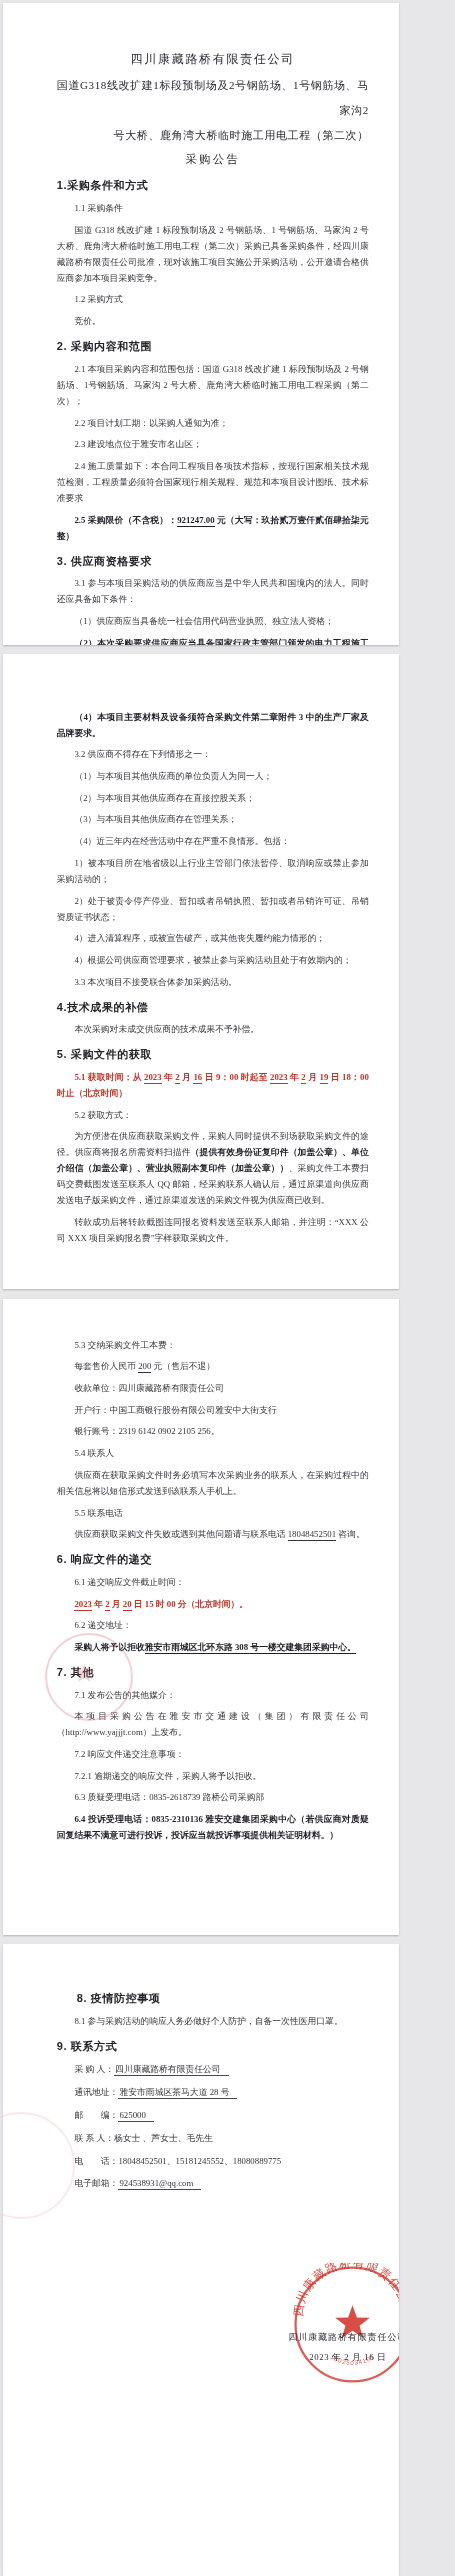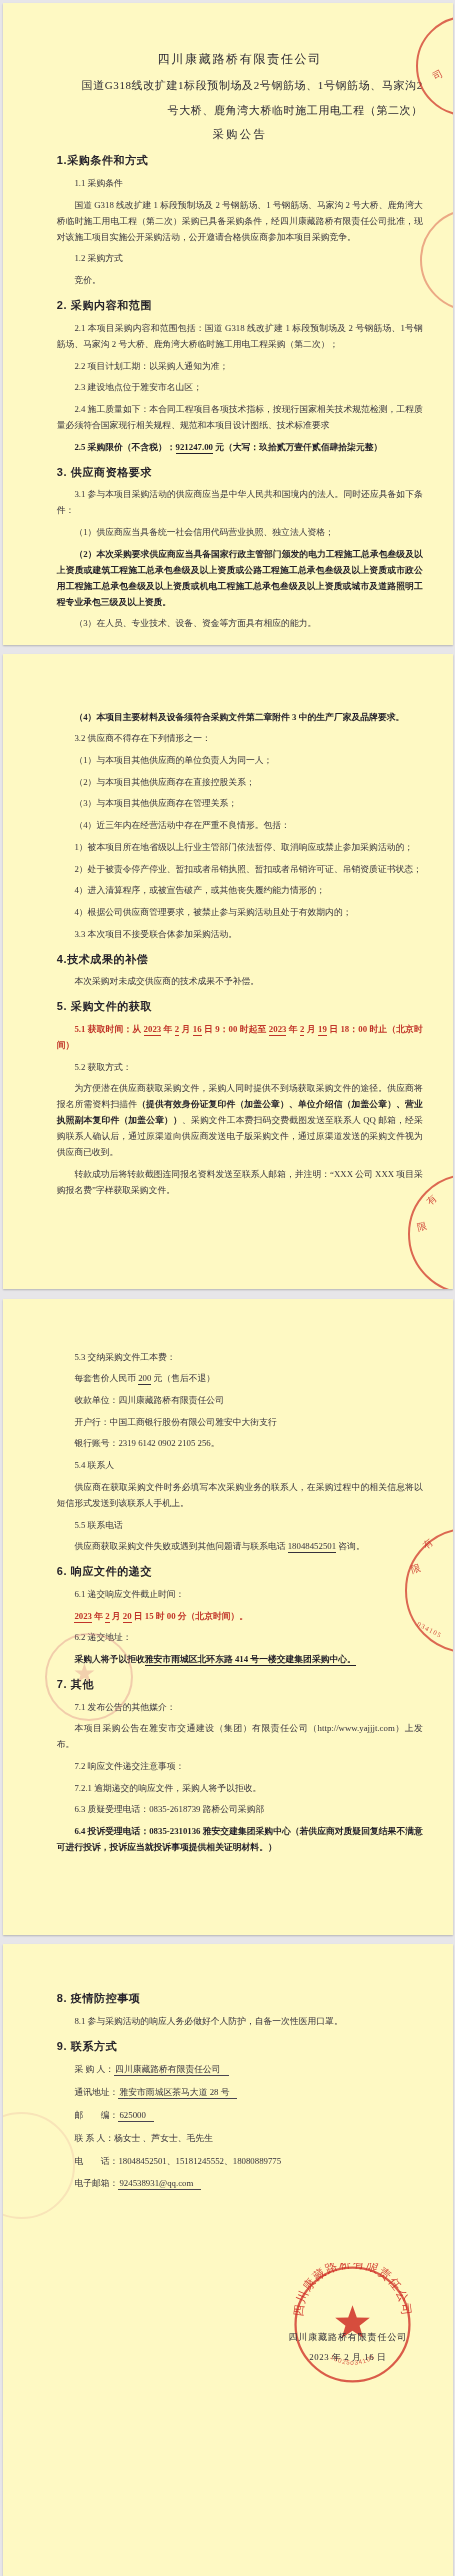--- a/index.html
+++ b/index.html
@@ -3,33 +3,33 @@
 <meta charset="utf-8">
 <style>
   html,body{margin:0;padding:0;}
   body{
     width:456px;height:2576px;position:relative;
     background:#e7e6e9;
     font-family:"Liberation Serif","DejaVu Serif",serif;
     color:#36323c;
   }
   .page{
-    position:absolute;left:2.8px;width:450px;
-    background:#fef9c3;overflow:hidden;
+    position:absolute;left:2.8px;width:396px;
+    background:#ffffff;overflow:hidden;
     box-shadow:0 0.6px 1.7px rgba(0,0,0,.22);
   }
   #p1{top:3.4px;height:642px}
   #p2{top:654px;height:635px}
   #p3{top:1299px;height:636px}
   #p4{top:1944px;height:632px}
 
   .body{position:absolute;left:54px;right:30px;}
   #p1 .body{top:48px}
   #p2 .body{top:49px}
-  #p3 .body{top:44px}
+  #p3 .body{top:32px}
   #p4 .body{top:46px}
 
   .t{margin:5.7px 0 0;text-indent:2em;font-size:8.8px;line-height:16px;text-align:justify;}
   .sec{
     margin:9px 0 0;text-indent:0;font-size:11px;line-height:17px;font-weight:700;
     color:#26232b;font-family:"Liberation Sans","DejaVu Sans",sans-serif;letter-spacing:0.6px;
   }
   .bold{font-weight:700;color:#221f28;}
   .red{color:#c13428;font-weight:700;}
   .u{border-bottom:0.9px solid currentColor;padding-bottom:1px;}
@@ -129,21 +129,21 @@
     <p class="t">银行账号：2319 6142 0902 2105 256。</p>
     <p class="t">5.4 联系人</p>
     <p class="t">供应商在获取采购文件时务必填写本次采购业务的联系人，在采购过程中的相关信息将以短信形式发送到该联系人手机上。</p>
     <p class="t">5.5 联系电话</p>
     <p class="t"><span>供应商获取采购文件失败或遇到其他问题请与联系电话 </span><span class="u">18048452501</span><span> 咨询。</span></p>
 
     <p class="sec">6. 响应文件的递交</p>
     <p class="t">6.1 递交响应文件截止时间：</p>
     <p class="t red"><span class="u">2023</span><span> 年 </span><span class="u">2</span><span> 月 </span><span class="u">20</span><span> 日 15 时 00 分（北京时间）。</span></p>
     <p class="t">6.2 递交地址：</p>
-    <p class="t bold"><span>采购人将予以拒收</span><span class="u">雅安市雨城区北环东路 414 号一楼交建集团采购中心。</span></p>
+    <p class="t bold"><span>采购人将予以拒收</span><span class="u">雅安市雨城区北环东路 308 号一楼交建集团采购中心。</span></p>
 
     <p class="sec">7. 其他</p>
     <p class="t">7.1 发布公告的其他媒介：</p>
     <p class="t">本项目采购公告在雅安市交通建设（集团）有限责任公司（http://www.yajjjt.com）上发布。</p>
     <p class="t">7.2 响应文件递交注意事项：</p>
     <p class="t">7.2.1 逾期递交的响应文件，采购人将予以拒收。</p>
     <p class="t">6.3 质疑受理电话：0835-2618739 路桥公司采购部</p>
     <p class="t bold">6.4 投诉受理电话：0835-2310136 雅安交建集团采购中心（若供应商对质疑回复结果不满意可进行投诉，投诉应当就投诉事项提供相关证明材料。）</p>
   </div>
   <div class="eseal" id="seal-p3r">
@@ -151,21 +151,21 @@
     <span class="sealch" style="left:4.6px;top:34px;transform:rotate(-16deg);">限</span>
     <span class="sealch" style="left:9px;top:95px;transform:rotate(28deg);font-size:6.8px;letter-spacing:1.1px;">034105</span>
   </div>
   <div class="eseal" id="seal-p3l">
     <span class="faintstar">★</span>
   </div>
 </div>
 
 <div class="page" id="p4">
   <div class="body">
-    <p class="sec" style="margin-top:0;">8. 疫情防控事项</p>
+    <p class="sec" style="margin-top:0;margin-left:20px;">8. 疫情防控事项</p>
     <p class="t">8.1 参与采购活动的响应人务必做好个人防护，自备一次性医用口罩。</p>
 
     <p class="sec">9. 联系方式</p>
     <p class="row9"><span>采 购 人：</span><span class="uv">四川康藏路桥有限责任公司</span></p>
     <p class="row9"><span>通讯地址：</span><span class="uv">雅安市雨城区茶马大道 28 号</span></p>
     <p class="row9"><span>邮　　编：</span><span class="uv">625000</span></p>
     <p class="row9"><span>联 系 人：</span><span>杨女士 、芦女士、毛先生</span></p>
     <p class="row9"><span>电　　话：</span><span>18048452501、15181245552、18080889775</span></p>
     <p class="row9"><span>电子邮箱：</span><span class="uv">924538931@qq.com</span></p>
   </div>

